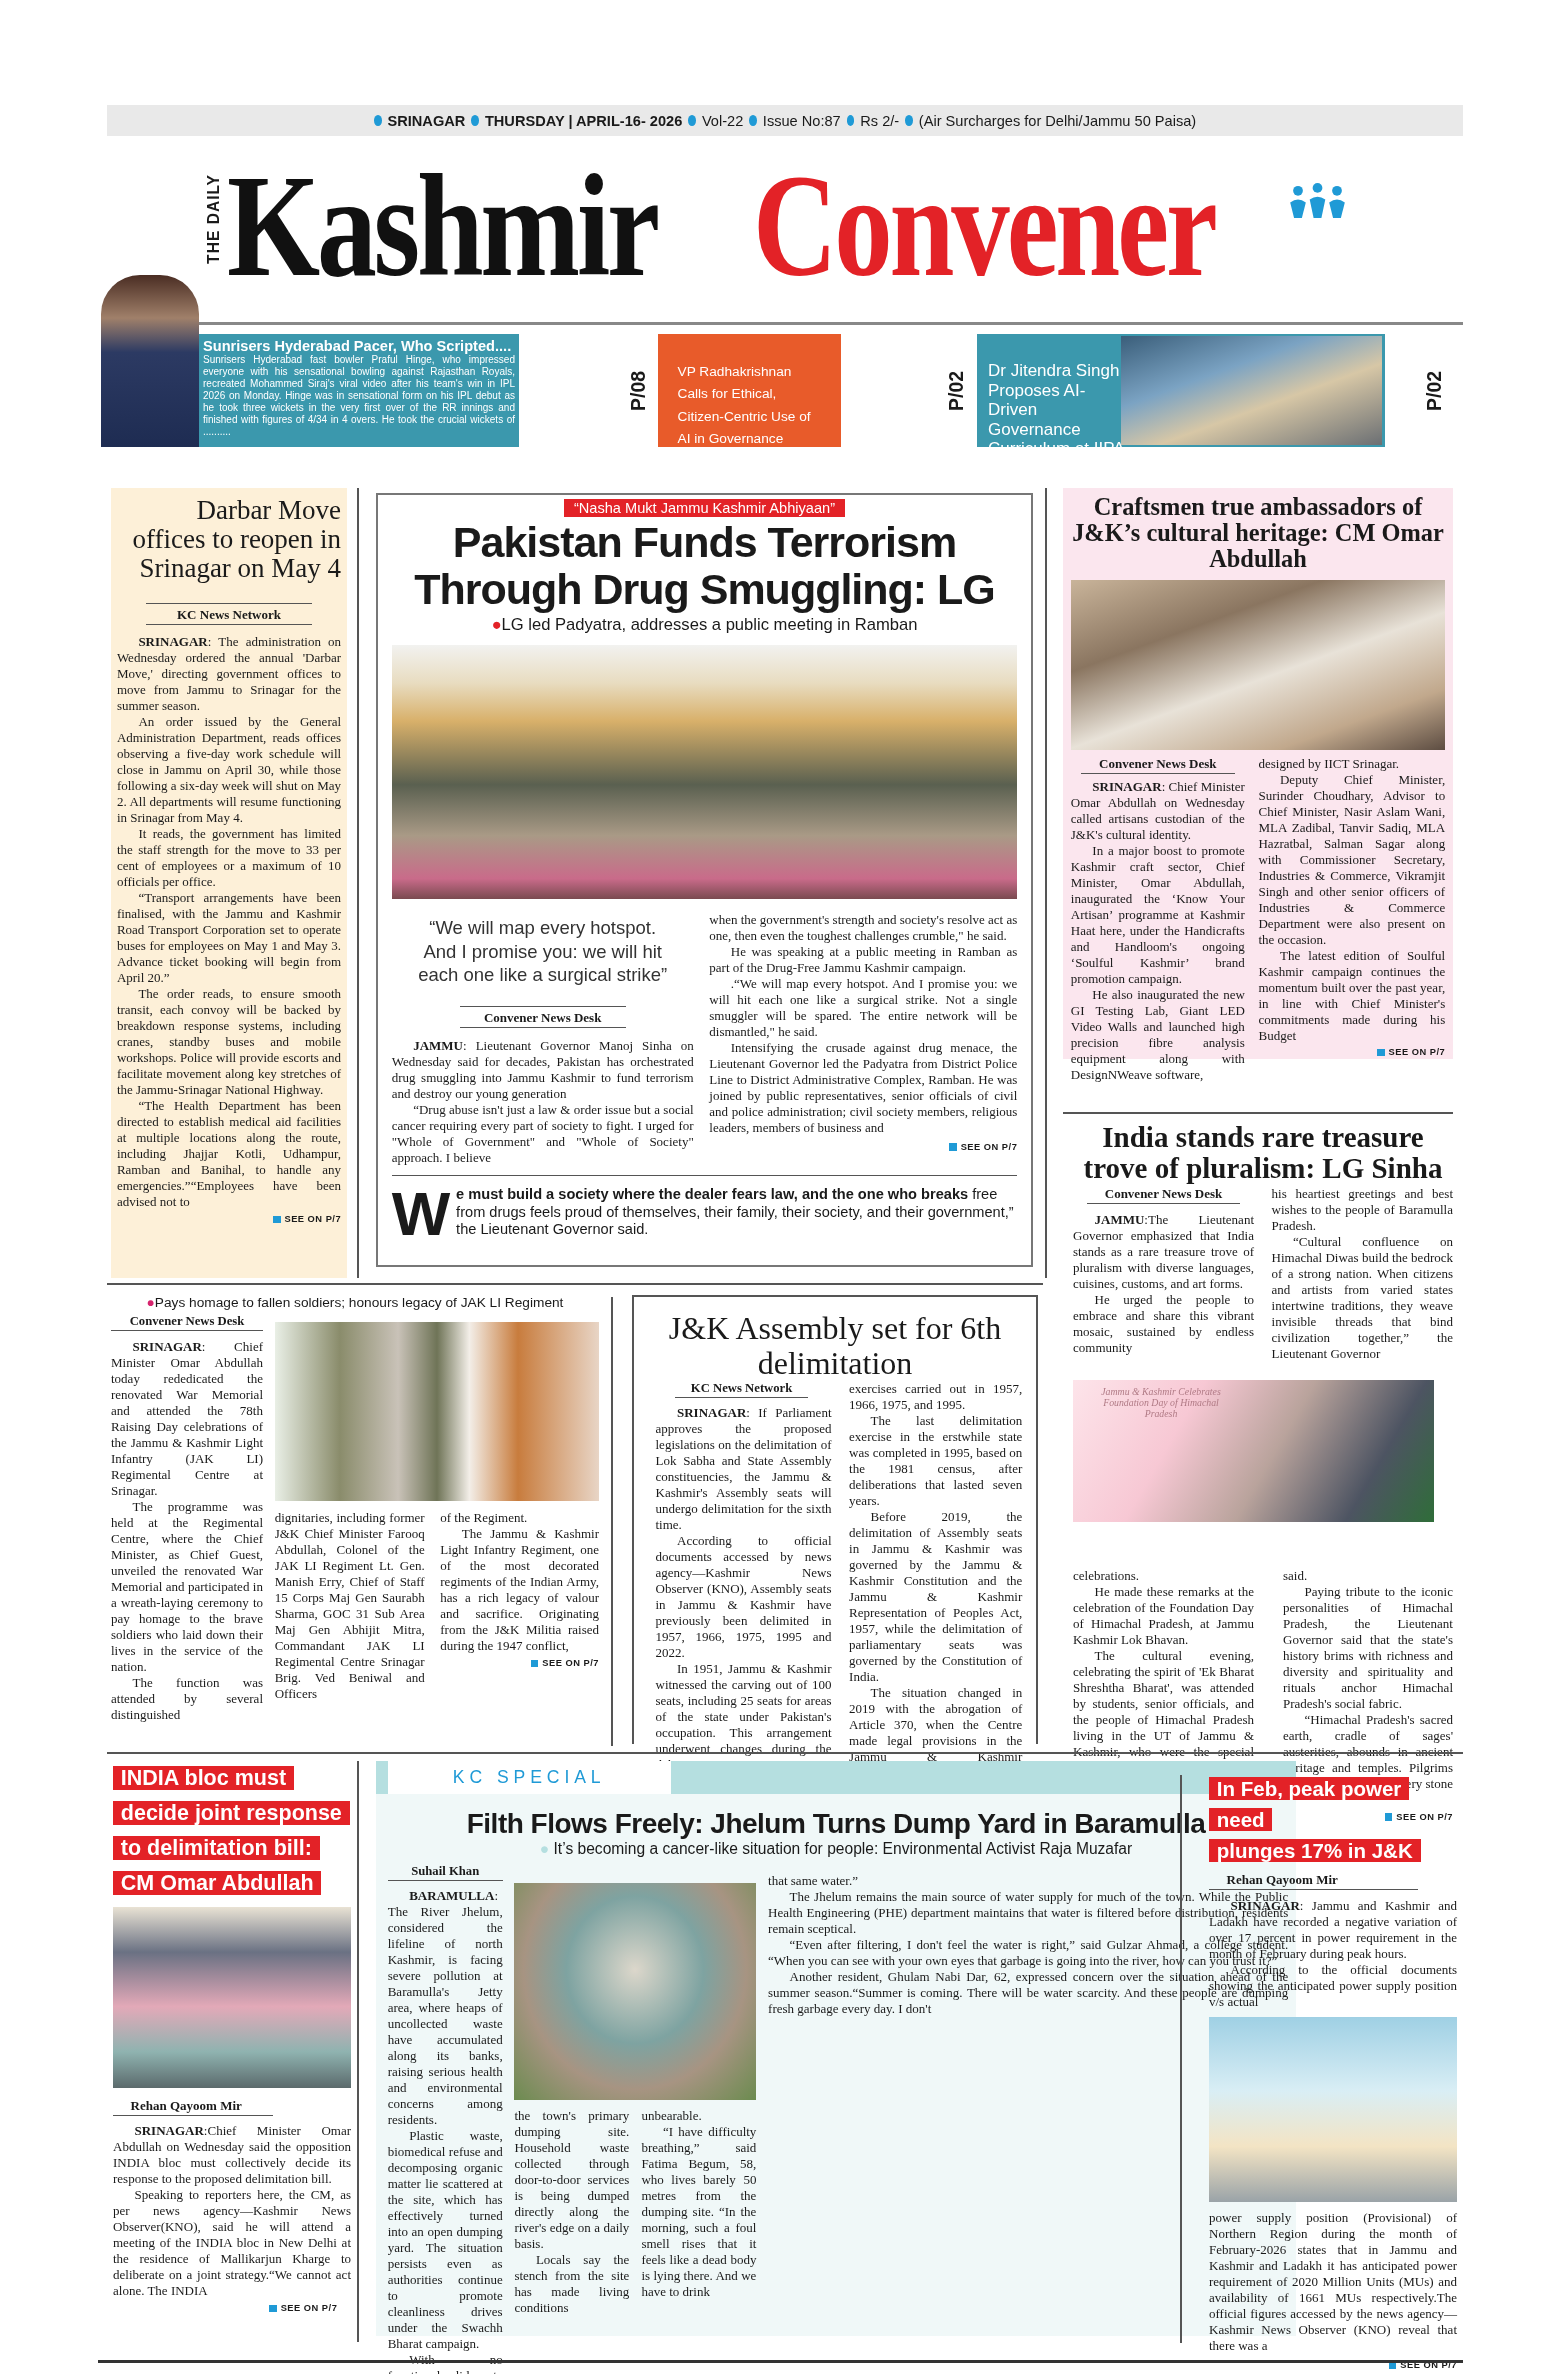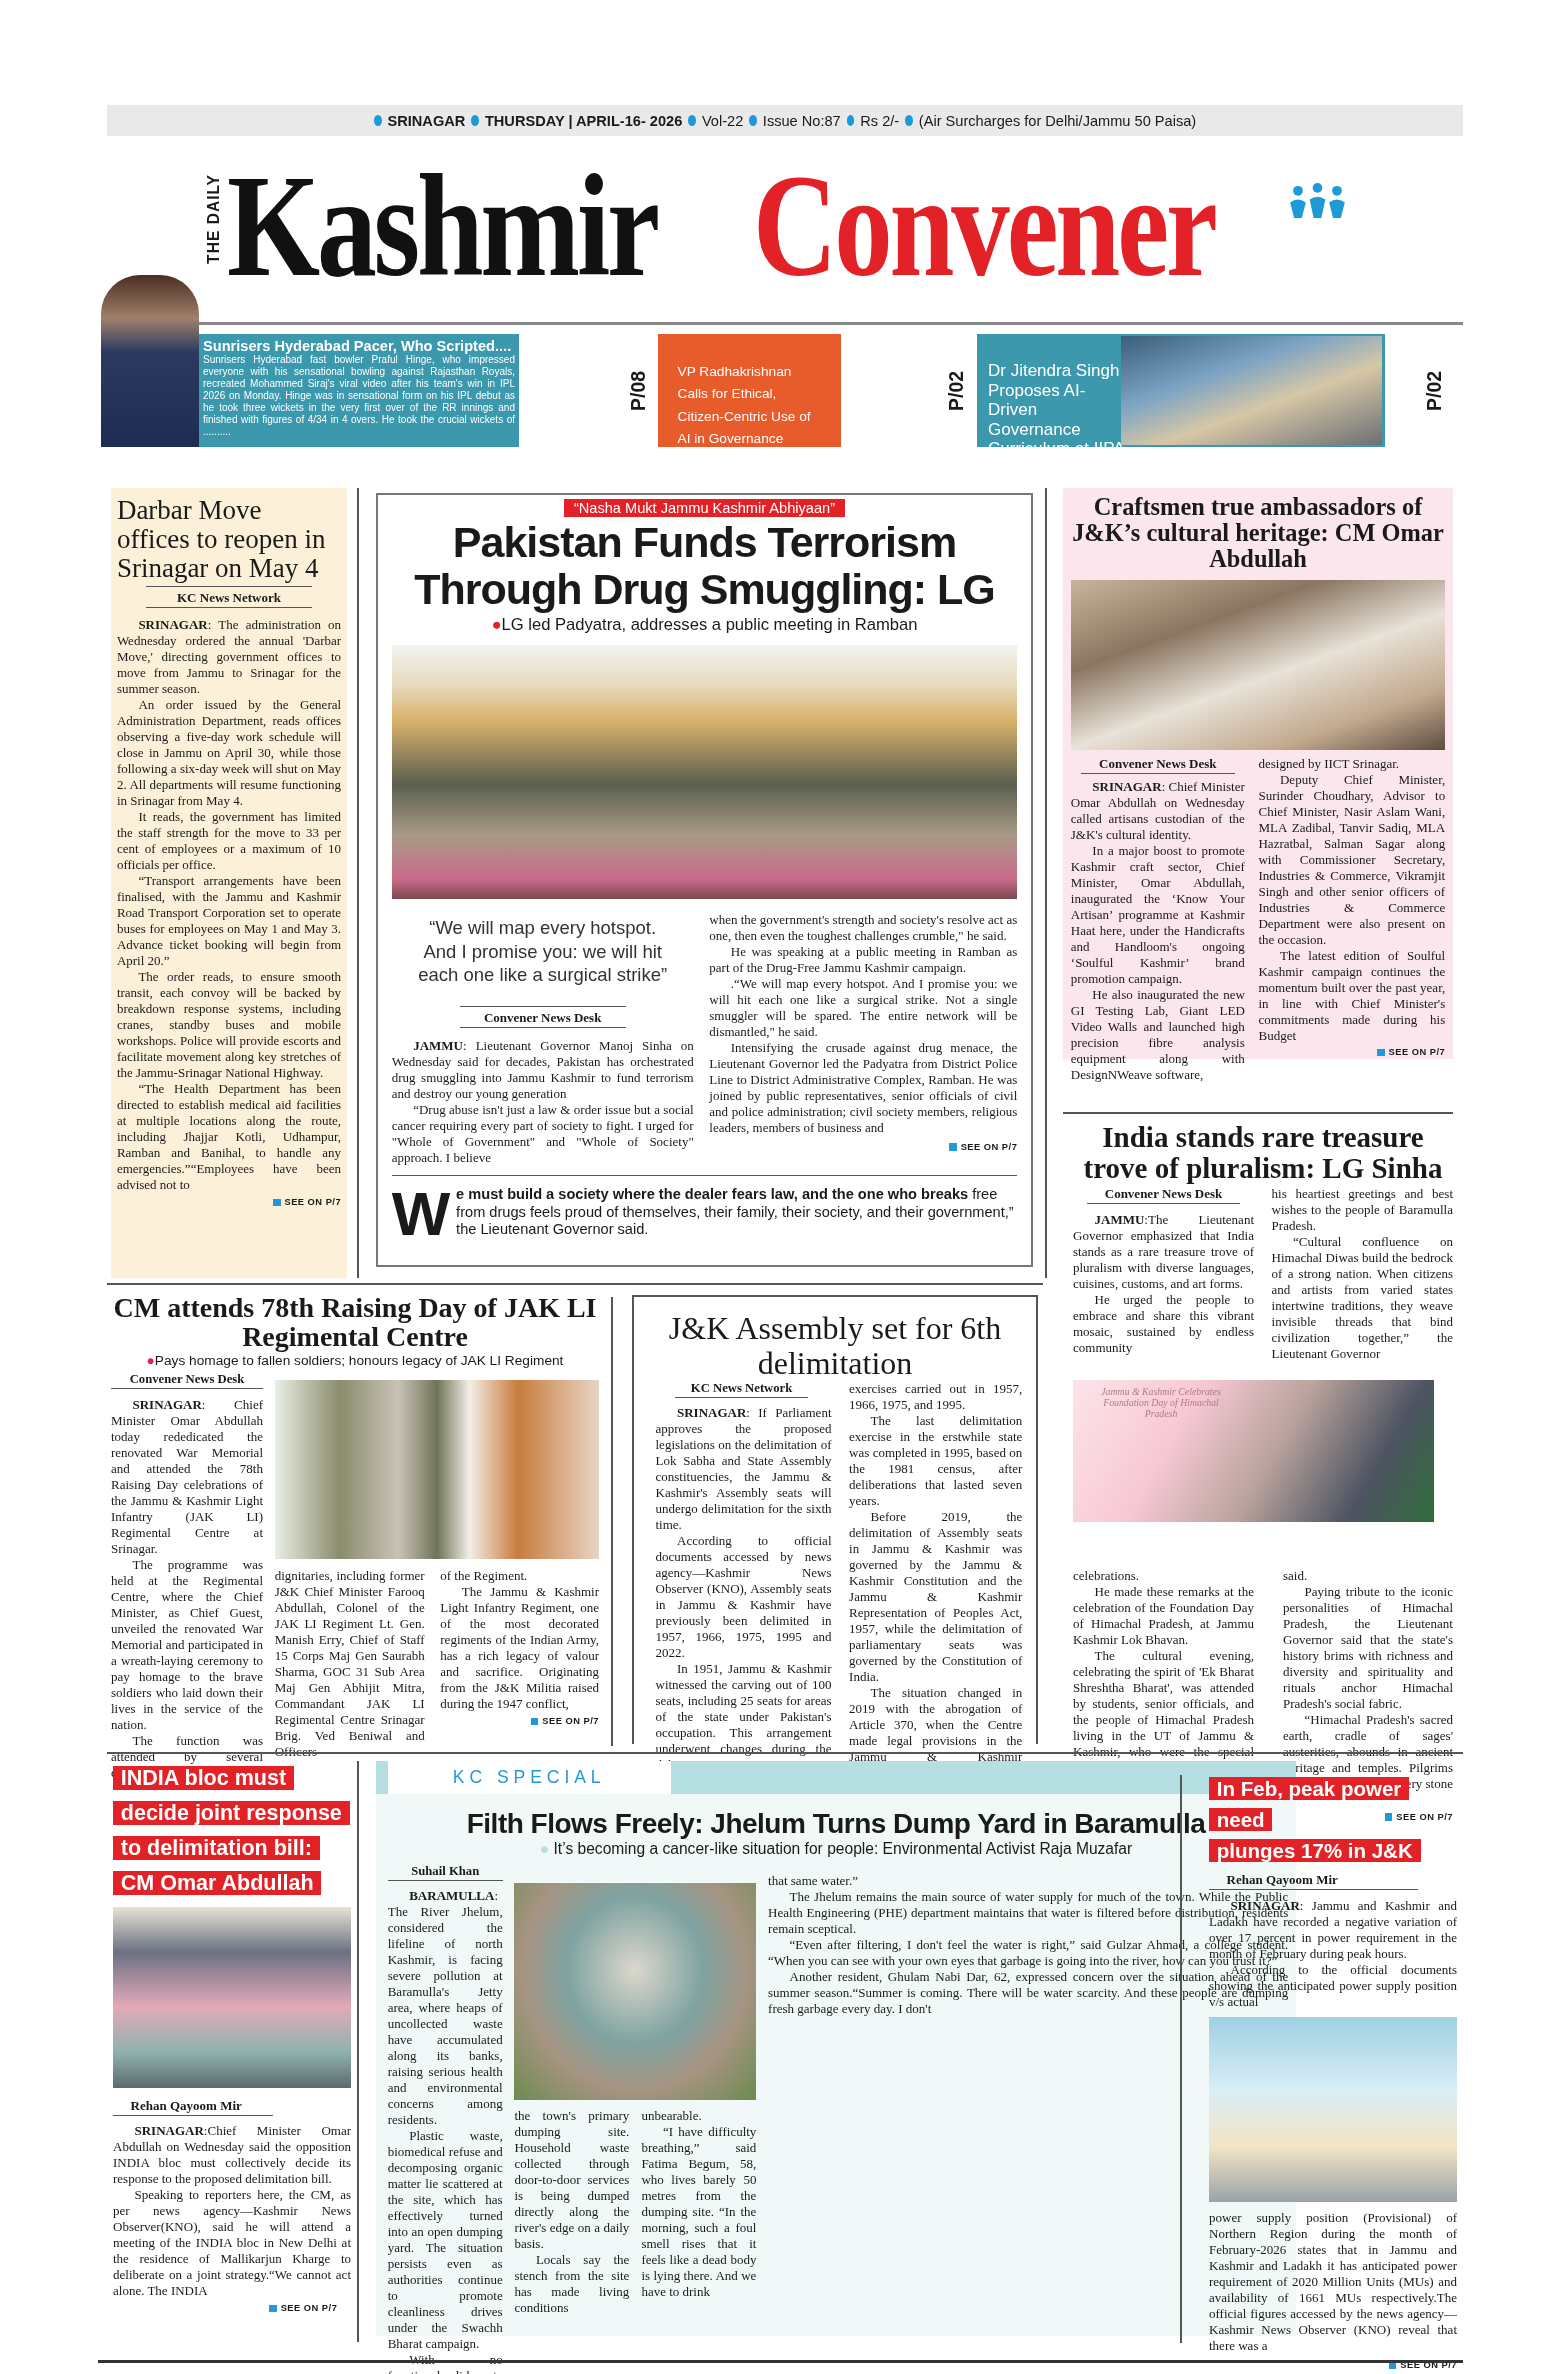--- a/index.html
+++ b/index.html
@@ -79,21 +79,21 @@
 <div class="abs teaser pagetag" style="left:624px;width:29px">P/08</div>
 <div class="abs teaser t2"><span>VP Radhakrishnan Calls for Ethical, Citizen-Centric Use of AI in Governance</span></div>
 <div class="abs teaser pagetag" style="left:942px;width:29px">P/02</div>
 <div class="abs teaser t3">
   <div class="txt">Dr Jitendra Singh Proposes AI-Driven Governance Curriculum at IIPA</div>
   <div class="img photo"></div>
 </div>
 <div class="abs teaser pagetag" style="left:1420px;width:29px">P/02</div>
 
 <div class="abs" style="left:111px;top:488px;width:236px;height:790px;background:#fdf0d8;padding:7.8px 5.9px">
-  <h2 class="serif" style="font-size:27px;line-height:29px;text-align:left;font-weight:normal;margin-bottom:3px">Darbar Move offices to reopen in Srinagar on May 4</h2>
+  <h2 class="serif" style="font-size:27px;line-height:29px;text-align:right;font-weight:normal;margin-bottom:20px">Darbar Move offices to reopen in Srinagar on May 4</h2>
   <div class="byline top" style="margin:0 29px 9.8px">KC News Network</div>
   <p><b>SRINAGAR</b><span>: The administration on Wednesday ordered the annual 'Darbar Move,' directing government offices to move from Jammu to Srinagar for the summer season.</span></p>
   <p>An order issued by the General Administration Department, reads offices observing a five-day work schedule will close in Jammu on April 30, while those following a six-day week will shut on May 2. All departments will resume functioning in Srinagar from May 4.</p>
   <p>It reads, the government has limited the staff strength for the move to 33 per cent of employees or a maximum of 10 officials per office.</p>
   <p>“Transport arrangements have been finalised, with the Jammu and Kashmir Road Transport Corporation set to operate buses for employees on May 1 and May 3. Advance ticket booking will begin from April 20.”</p>
   <p>The order reads, to ensure smooth transit, each convoy will be backed by breakdown response systems, including cranes, standby buses and mobile workshops. Police will provide escorts and facilitate movement along key stretches of the Jammu-Srinagar National Highway.</p>
   <p>“The Health Department has been directed to establish medical aid facilities at multiple locations along the route, including Jhajjar Kotli, Udhampur, Ramban and Banihal, to handle any emergencies.”“Employees have been advised not to</p>
   <div class="see" style="margin-top:3.9px">SEE ON P/7</div>
 </div>
 <div class="abs" style="left:357px;top:488px;width:2px;height:790px;background:#555"></div>
@@ -173,21 +173,20 @@
     <p style="text-indent:0">said.</p>
     <p>Paying tribute to the iconic personalities of Himachal Pradesh, the Lieutenant Governor said that the state's history brims with richness and diversity and spirituality and rituals anchor Himachal Pradesh's social fabric.</p>
     <p>“Himachal Pradesh's sacred earth, cradle of sages' austerities, abounds in ancient heritage and temples. Pilgrims worldwide revere its every stone as</p>
     <div class="see" style="margin-top:3.9px">SEE ON P/7</div>
   </div>
 </div>
 
 <div class="abs sep" style="left:107px;top:1283px;width:936px"></div>
 
 <div class="abs" style="left:111px;top:1293px;width:488px;height:458px">
-  <h2 class="serif" style="font-size:28px;line-height:29px;text-align:center;font-weight:bold">CM attends 78th Raising Day of JAK LI Regimental Centre</h2>
   <div class="sans" style="text-align:center;font-size:13.7px;margin-top:2px"><span style="color:#d6246e">●</span><span>Pays homage to fallen soldiers; honours legacy of JAK LI Regiment</span></div>
   <div style="display:flex;gap:11.7px;margin-top:3.9px">
     <div style="width:152px">
       <div class="byline" style="margin:0 0 7.8px;font-size:12.7px">Convener News Desk</div>
       <p><b>SRINAGAR</b><span>: Chief Minister Omar Abdullah today rededicated the renovated War Memorial and attended the 78th Raising Day celebrations of the Jammu &amp; Kashmir Light Infantry (JAK LI) Regimental Centre at Srinagar.</span></p>
       <p>The programme was held at the Regimental Centre, where the Chief Minister, as Chief Guest, unveiled the renovated War Memorial and participated in a wreath-laying ceremony to pay homage to the brave soldiers who laid down their lives in the service of the nation.</p>
       <p>The function was attended by several distinguished</p>
     </div>
     <div style="flex:1">
       <div class="photo" style="height:179px;margin-top:7.8px;background:linear-gradient(90deg,#e9efe6,#8a8c6b 20%,#c9c2b8 38%,#6f7457 50%,#f3eee8 60%,#c87c3d 75%,#e8d5c6 100%)"></div>

